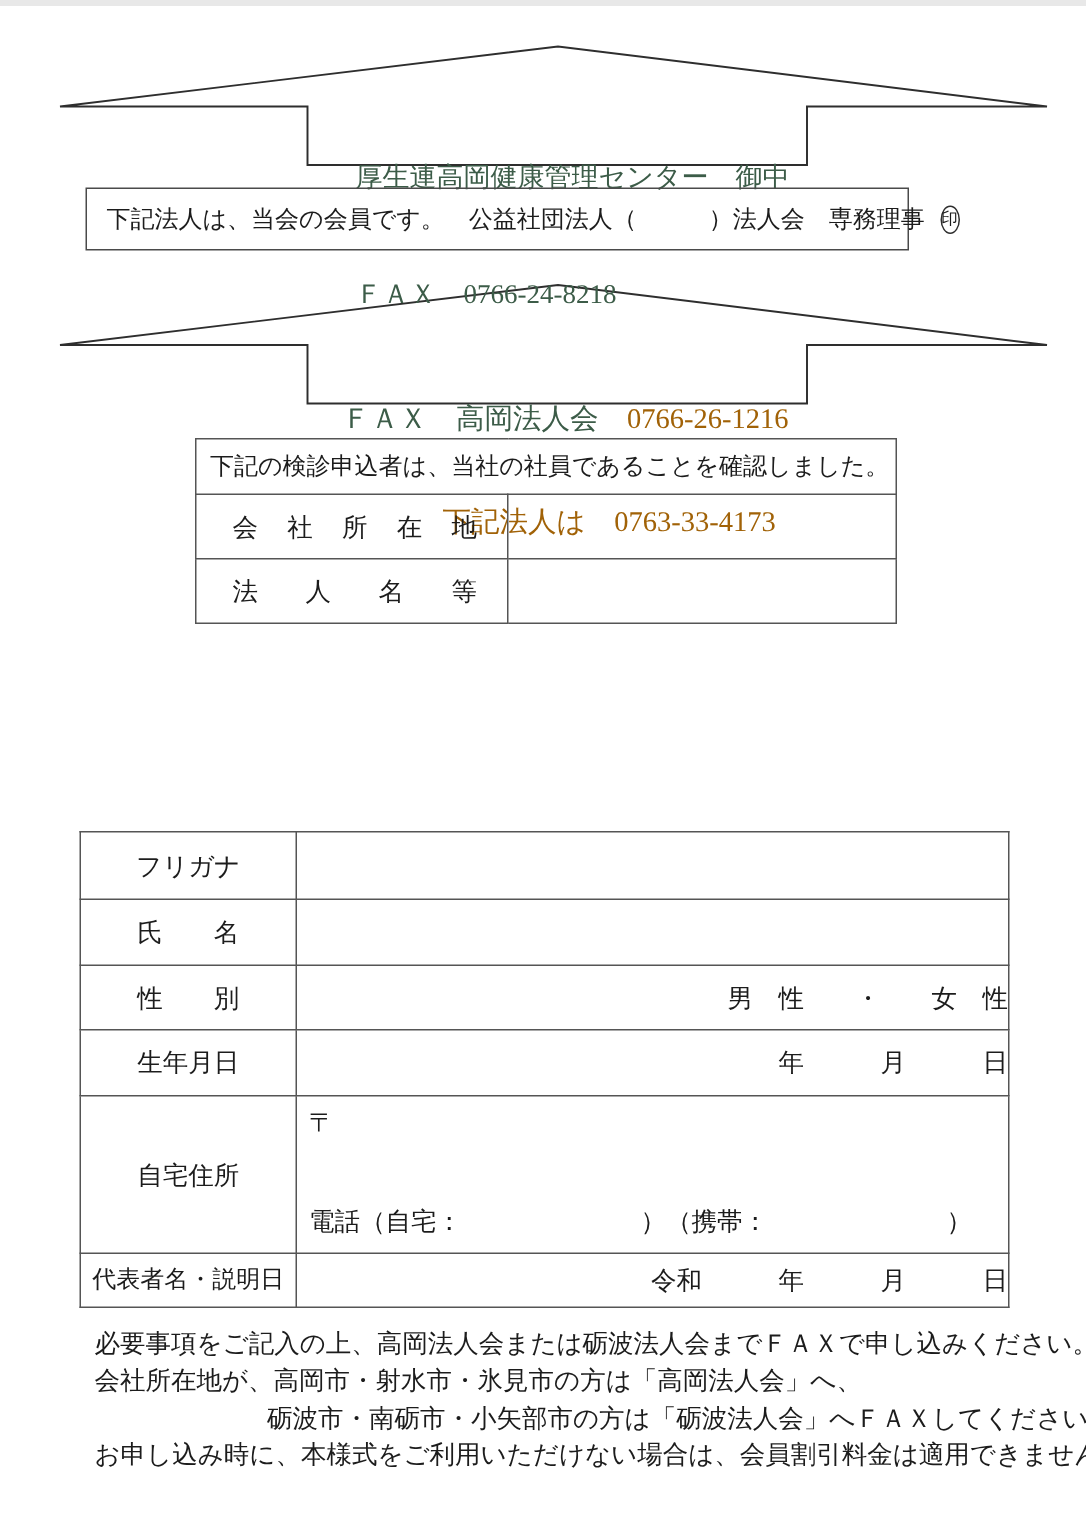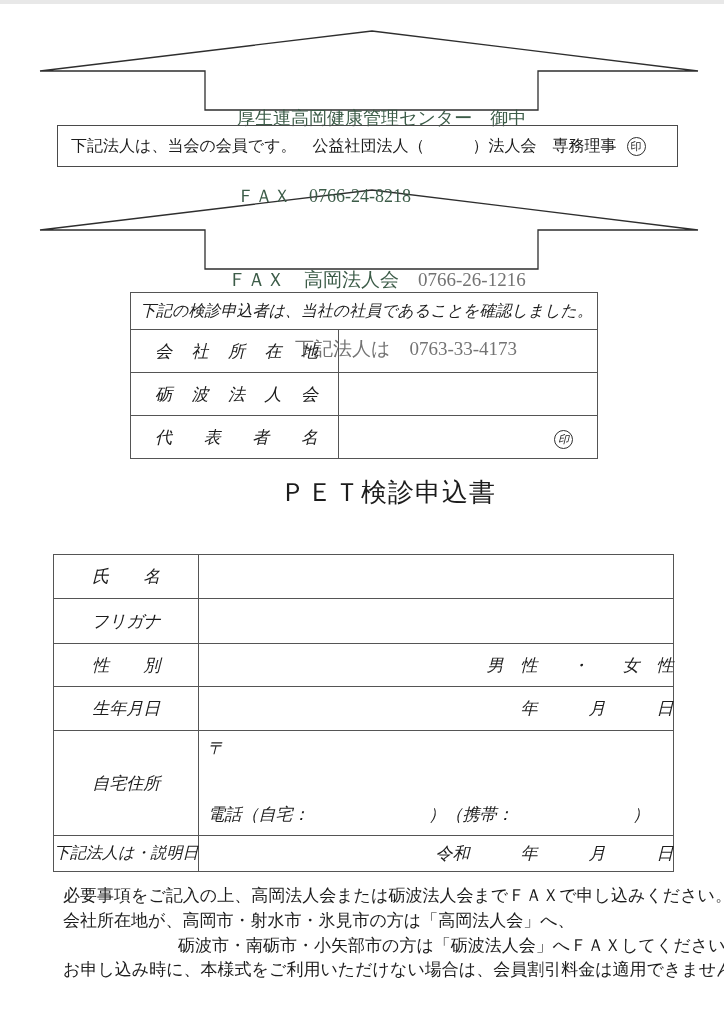--- a/index.html
+++ b/index.html
@@ -24,42 +24,42 @@
     left: 237px; top: 49px;
     line-height: 26px; font-size: 18px;
     color: #3c5c48; white-space: pre;
   }
   .arrow2-text {
     left: 228px; top: 218px;
     line-height: 23px; font-size: 19px;
     white-space: pre;
   }
   .green { color: #3c5c48; }
-  .ink { color: #737373; }
+  .ink { color: #a16207; }
   .arrow2-line2 { padding-left: 67px; }
 
   
   .member-box {
-    left: 57px; top: 121px; width: 621px; height: 42px;
+    left: 57px; top: 121px; width: 549px; height: 42px;
     border: 1px solid #4a4a4a;
     display: flex; align-items: center;
     padding-left: 13px;
     font-size: 16px; white-space: pre;
   }
   .seal {
     display: inline-block;
     width: 19px; height: 19px;
     border: 1px solid #2e2e2e; border-radius: 50%;
     font-size: 11px; line-height: 17px; text-align: center;
     vertical-align: -3px;
   }
   .member-box .seal { margin-left: 10px; }
 
   
-  table { border-collapse: collapse; table-layout: fixed; font-style: italic; }
+  table { border-collapse: collapse; table-layout: fixed; }
   td { border: 1px solid #555555; font-size: 17px; vertical-align: middle; }
 
   .confirm-table { left: 130px; top: 288px; }
   .confirm-table td { height: 43px; padding-left: 24px; }
   .confirm-table .hdr td { height: 37px; font-size: 16px; padding-left: 9px; }
   .jlabel { text-align: justify; text-align-last: justify; padding: 0 20px; }
   .confirm-seal-cell { text-align: right; padding-right: 24px; }
 
   .title {
     left: 0; top: 471px; width: 100%;
@@ -124,66 +124,61 @@
       </colgroup>
     <tbody>
         <tr class="hdr">
       <td colspan="2">下記の検診申込者は、当社の社員であることを確認しました。</td>
     </tr>
     <tr>
       <td class="jlabel">会社所在地</td>
       <td></td>
     </tr>
     <tr>
-      <td class="jlabel">砺波法人会</td>
+      <td class="jlabel">法人名等</td>
       <td></td>
-    </tr>
-    <tr>
-      <td class="jlabel">代表者名</td>
-      <td class="confirm-seal-cell"><span class="seal">印</span></td>
     </tr>
   </tbody>
     </table>
 
-  <div class="abs title">ＰＥＴ検診申込書</div>
 
 
   <table class="abs main-table">
     <colgroup>
         <col style="width:144px">
         <col style="width:475px">
       </colgroup>
     <tbody>
-        <tr style="height:44px">
-      <td class="lbl">氏　　名</td>
+        <tr style="height:45px">
+      <td class="lbl">フリガナ</td>
       <td class="val"></td>
     </tr>
-    <tr style="height:45px">
-      <td class="lbl">フリガナ</td>
+    <tr style="height:44px">
+      <td class="lbl">氏　　名</td>
       <td class="val"></td>
     </tr>
     <tr style="height:43px">
       <td class="lbl">性　　別</td>
       <td class="val center nowrap">男　性　　・　　女　性</td>
     </tr>
     <tr style="height:44px">
       <td class="lbl">生年月日</td>
       <td class="val center nowrap">年　　　月　　　日</td>
     </tr>
     <tr style="height:105px">
       <td class="lbl">自宅住所</td>
       <td class="val addr-cell">
         <div class="addr-inner">
           <div>〒</div>
           <div class="nowrap">電話（自宅：　　　　　　　）（携帯：　　　　　　　）</div>
         </div>
       </td>
     </tr>
     <tr style="height:36px">
-      <td class="lbl lbl-small">下記法人は・説明日</td>
+      <td class="lbl lbl-small">代表者名・説明日</td>
       <td class="val center nowrap">令和　　　年　　　月　　　日</td>
     </tr>
   </tbody>
     </table>
 
   <div class="abs footer">
     <div class="ind1">必要事項をご記入の上、高岡法人会または砺波法人会までＦＡＸで申し込みください。</div>
     <div class="ind1">会社所在地が、高岡市・射水市・氷見市の方は「高岡法人会」へ、</div>
     <div class="ind7">砺波市・南砺市・小矢部市の方は「砺波法人会」へＦＡＸしてください。</div>
     <div class="ind1">お申し込み時に、本様式をご利用いただけない場合は、会員割引料金は適用できません</div>

